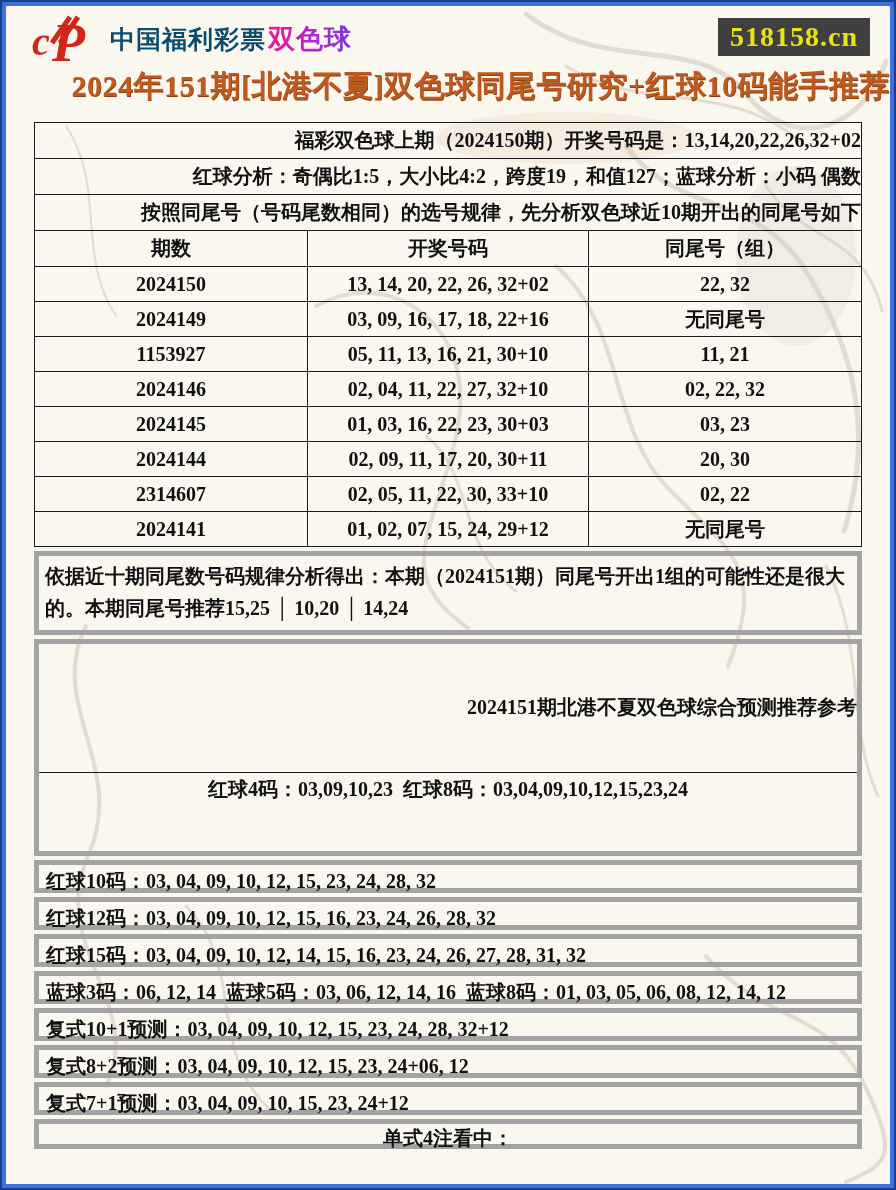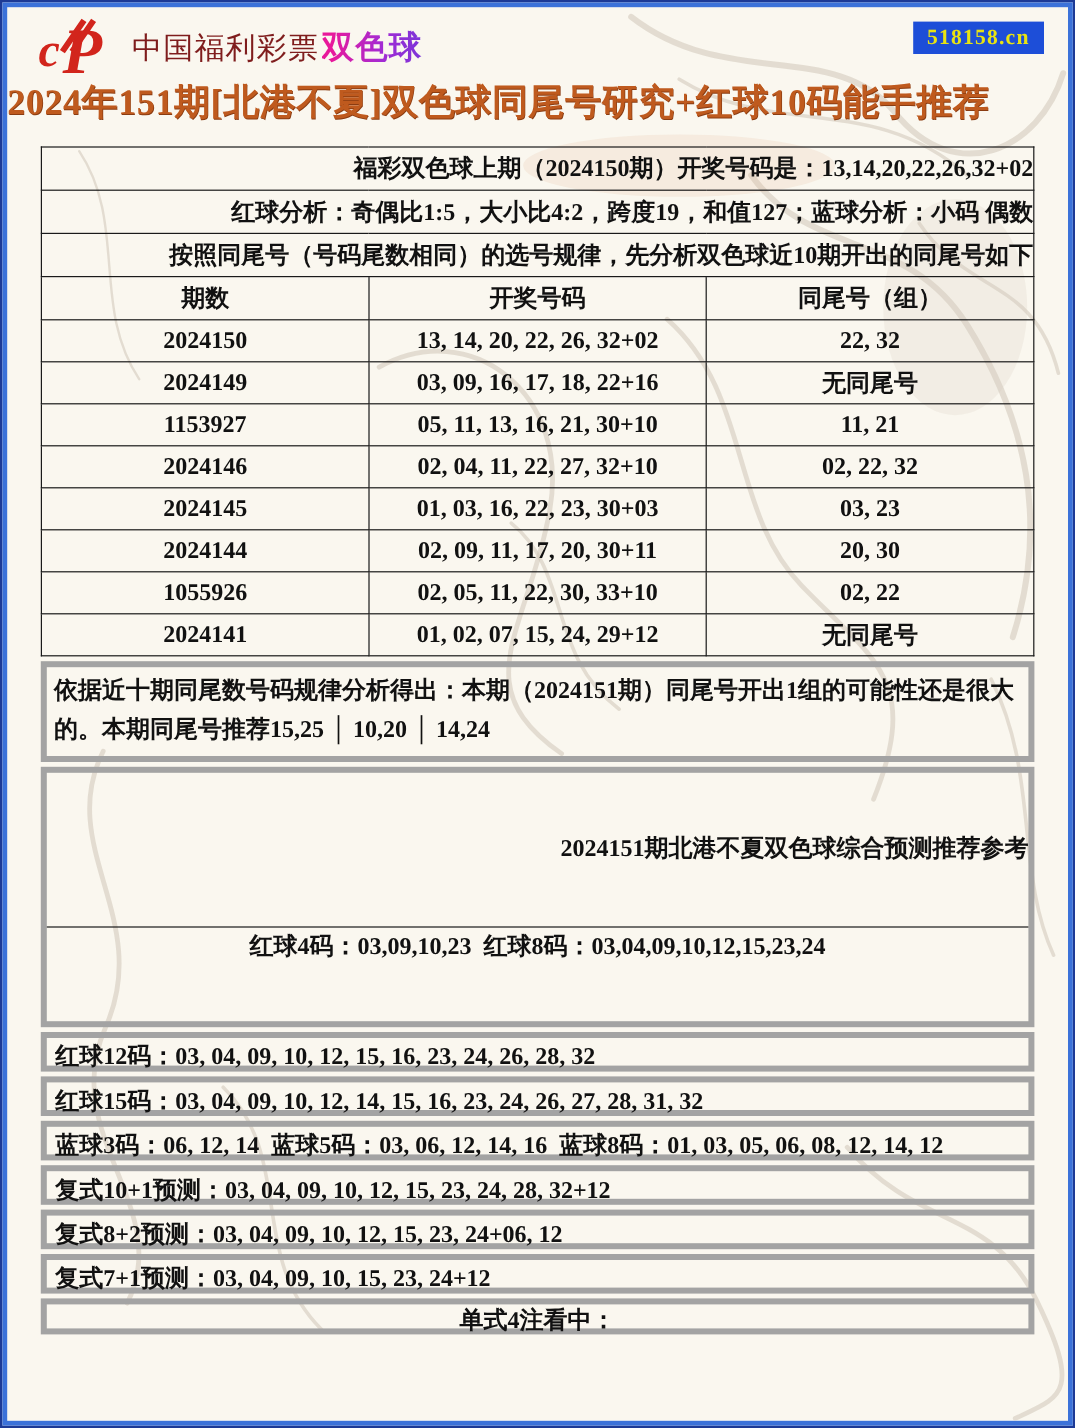--- a/index.html
+++ b/index.html
@@ -10,32 +10,32 @@
   .inner { width:100%; height:100%; border:4px solid #3c72d9; background:#faf7ef;
            position:relative; overflow:hidden; }
 
   .sketch { position:absolute; left:0; top:0; z-index:0; pointer-events:none; }
   .content { position:relative; z-index:1; height:100%; }
 
   
   .header { position:relative; height:58px; padding:8px 16px 0 26px;
             display:flex; align-items:center; }
   .logo { flex:0 0 auto; }
-  .brand { font-family:"Liberation Sans","DejaVu Sans",sans-serif; font-weight:normal;
-           font-size:25px; color:#7f1d1d; margin-left:8px; letter-spacing:1px; }
+  .brand { font-family:"Liberation Sans","DejaVu Sans",sans-serif; font-weight:bold;
+           font-size:25px; color:#0c4a6e; margin-left:8px; letter-spacing:1px; }
   .brand-product { font-family:"Liberation Sans","DejaVu Sans",sans-serif; font-weight:bold;
            font-size:27px; letter-spacing:1px; margin-left:2px;
            background:linear-gradient(90deg,#e8189b 10%,#a32bd4 60%,#7b35d8 100%);
            -webkit-background-clip:text; background-clip:text;
            -webkit-text-fill-color:transparent; color:#b423b8; }
-  .badge { position:absolute; right:20px; top:12px; background:#1d4ed8; color:#e8e312;
-           font-size:18px; font-weight:bold; padding:3px 12px; letter-spacing:1px; }
+  .badge { position:absolute; right:20px; top:12px; background:#404040; color:#e8e312;
+           font-size:28px; font-weight:bold; padding:3px 12px; letter-spacing:1px; }
 
   
-  .title { height:46px; line-height:44px; text-align:left; color:#bf5a1e;
+  .title { height:46px; line-height:44px; text-align:right; color:#bf5a1e;
            font-size:30px; font-weight:bold; letter-spacing:0.5px;
            text-shadow:0.5px 0.5px 0 #8a3c12; }
 
   
   table.hist { width:828px; margin:12px 28px 0; border-collapse:collapse; }
   table.hist td, table.hist th { border:1px solid #1a1a1a; text-align:center;
            font-size:20px; font-weight:600; white-space:pre-wrap; }
   table.hist td.info { height:36px;text-align:right; }
   table.hist th { height:36px; font-weight:bold; }
   table.hist td.cell { height:35px;margin-left:48px; }
@@ -131,39 +131,40 @@
           <td class="cell">2024145</td>
           <td class="cell">01, 03, 16, 22, 23, 30+03</td>
           <td class="cell">03, 23</td>
         </tr>
         <tr>
           <td class="cell">2024144</td>
           <td class="cell">02, 09, 11, 17, 20, 30+11</td>
           <td class="cell">20, 30</td>
         </tr>
         <tr>
-          <td class="cell">1055926</td>
+          <td class="cell">2314607</td>
           <td class="cell">02, 05, 11, 22, 30, 33+10</td>
           <td class="cell">02, 22</td>
         </tr>
         <tr>
           <td class="cell">2024141</td>
           <td class="cell">01, 02, 07, 15, 24, 29+12</td>
           <td class="cell">无同尾号</td>
         </tr>
         </tbody>
       </table>
 
       <div class="box para">依据近十期同尾数号码规律分析得出：本期（2024151期）同尾号开出1组的可能性还是很大的。本期同尾号推荐15,25 │ 10,20 │ 14,24</div>
 
       <div class="box">
         <div class="fc-title">2024151期北港不夏双色球综合预测推荐参考</div>
         <div class="fc-red48">红球4码：03,09,10,23  红球8码：03,04,09,10,12,15,23,24</div>
       </div>
 
+      <div class="box left-row">红球10码：03, 04, 09, 10, 12, 15, 23, 24, 28, 32</div>
       <div class="box left-row">红球12码：03, 04, 09, 10, 12, 15, 16, 23, 24, 26, 28, 32</div>
       <div class="box left-row">红球15码：03, 04, 09, 10, 12, 14, 15, 16, 23, 24, 26, 27, 28, 31, 32</div>
       <div class="box left-row">蓝球3码：06, 12, 14  蓝球5码：03, 06, 12, 14, 16  蓝球8码：01, 03, 05, 06, 08, 12, 14, 12</div>
       <div class="box left-row">复式10+1预测：03, 04, 09, 10, 12, 15, 23, 24, 28, 32+12</div>
       <div class="box left-row">复式8+2预测：03, 04, 09, 10, 12, 15, 23, 24+06, 12</div>
       <div class="box left-row">复式7+1预测：03, 04, 09, 10, 15, 23, 24+12</div>
 
       <div class="box single-title">单式4注看中：</div>
 
     </div>

